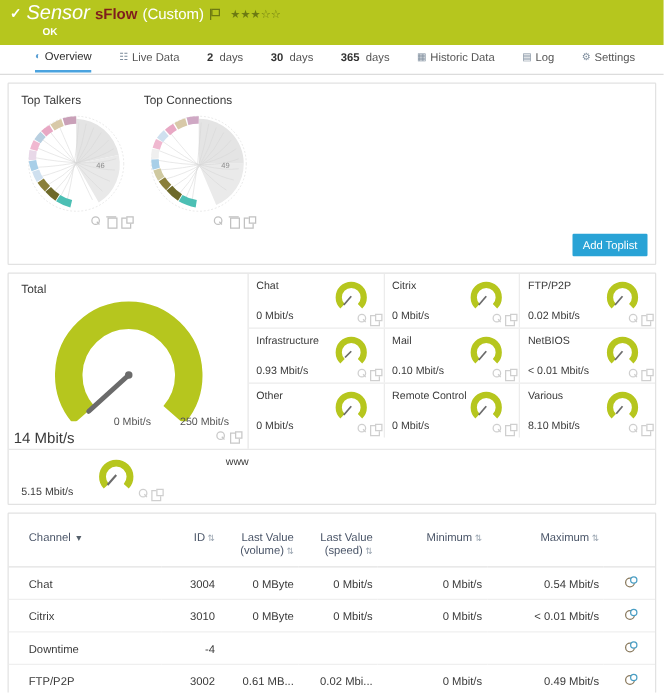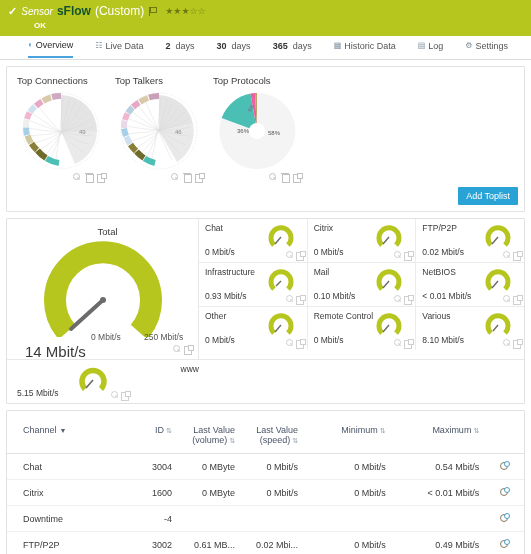--- a/index.html
+++ b/index.html
@@ -15,22 +15,22 @@
 
   
   .hdr {
     background: #b6c61e;
     height: 36px;
     padding: 4px 0 0 8px;
     position: relative;
   }
   .hdr-line1 { display:flex; align-items:center; gap:4px; height:14px; }
   .check { color:#ffffff; font-size:11px; font-weight:bold; line-height:1; }
-  .hdr-sensor { font-style: italic; font-size:10px; color:#fff; }
-  .hdr-title { font-size:12px; font-weight:bold; color:#14532d; }
+  .hdr-sensor { font-style: italic; font-size:16px; color:#fff; }
+  .hdr-title { font-size:12px; font-weight:bold; color:#7f1d1d; }
   .hdr-title2 { font-size:12px; color:#fff; font-weight:normal; }
   .flag-icon { width:7px; height:9px; position:relative; display:inline-block; margin-left:1px; }
   .flag-icon:before { content:""; position:absolute; left:0; top:0; width:1px; height:9px; background:#6d7a12; }
   .flag-icon:after { content:""; position:absolute; left:1px; top:0; width:5px; height:4px; border:1px solid #6d7a12; }
   .stars { margin-left:5px; font-size:9px; color:#6d7a12; letter-spacing:0px; }
   .hdr-status { margin-left:26px; margin-top:3px; font-size:8px; color:#ffffff; font-weight:bold; }
 
   
   .tabbar {
     height:24px; background:#ffffff;
@@ -78,24 +78,24 @@
   .addbtn-row { display:flex; justify-content:flex-end; padding:2px 6px 6px 0; }
   .addbtn {
     background:#29a3d6; color:#fff; font-size:9px;
     padding:4px 8px; border:none; cursor:pointer;
     border-radius:1px;
   }
 
   
   .gauges-wrap { display:flex; }
   .g-left { width:192px; border-right:1px solid #e8e8e8; }
-  .g-total-label { font-size:9.5px; color:#3a3a3a; padding:7px 0 0 10px;text-align:center; }
+  .g-total-label { font-size:9.5px; color:#3a3a3a; padding:7px 0 0 10px; }
   .g-total-chart { height:100px; position:relative; }
   .g-total-foot { position:relative; height:22px; }
-  .g-total-val { position:absolute; left:18px; top:6px; font-size:15px; color:#3a3a3a; }
+  .g-total-val { position:absolute; left:4px; top:6px; font-size:12px; color:#3a3a3a; }
   .g-scale-min { position:absolute; left:84px; top:-5px; font-size:8.5px; color:#555; }
   .g-scale-max { position:absolute; left:137px; top:-5px; font-size:8.5px; color:#555; }
   .g-tools { position:absolute; right:6px; top:8px; display:flex; gap:3px; opacity:.4; }
 
   .g-right { flex:1; }
   .g-row { display:flex; border-bottom:1px solid #ececec; }
   .g-row:last-child { border-bottom:none;align-items:flex-end; }
   .g-cell { flex:1; position:relative; height:43px; border-right:1px solid #ececec; padding:4px 0 0 6px; }
   .g-cell:last-child { border-right:none; }
   .g-cell .gname { font-size:8.5px; color:#3a3a3a; }
@@ -188,62 +188,20 @@
     <span class="tlab">Log</span>
   </div>
   <div class="tab">
     <span class="ticon">⚙</span>
     <span class="tlab">Settings</span>
   </div>
 </div>
 
 <div class="panel">
   <div class="toplists">
-
-    <div class="toplist">
-      <div class="tl-title">Top Connections</div>
-      <div class="tl-chart">
-        <svg width="88" height="82" viewBox="0 0 88 82">
-          <circle cx="44" cy="41" r="38" fill="none" stroke="#dcdcdc" stroke-width="0.5" stroke-dasharray="1.5,1.5"></circle>
-          <path d="M44 41 L44 5 A36 36 0 0 1 80 41 Z" fill="#e4e4e4"></path>
-          <path d="M44 41 L80 41 A36 36 0 0 1 58 74 Z" fill="#eaeaea"></path>
-          <g stroke="#d6d6d6" stroke-width="0.5" fill="none" opacity="0.85">
-            <path d="M46 8 Q44 42 38 75"></path>
-              <path d="M52 9 Q46 44 32 72"></path>
-            <path d="M58 12 Q48 44 26 68"></path>
-              <path d="M64 16 Q50 44 20 62"></path>
-            <path d="M70 22 Q52 44 15 54"></path>
-              <path d="M74 29 Q54 44 11 46"></path>
-            <path d="M76 37 Q54 46 10 38"></path>
-              <path d="M76 45 Q54 48 11 30"></path>
-            <path d="M72 54 Q52 50 15 23"></path>
-              <path d="M66 62 Q50 52 21 16"></path>
-          </g>
-          <g stroke-width="6" fill="none">
-            <path d="M44 6 A35 35 0 0 0 35 7" stroke="#cfa8c4"></path>
-            <path d="M34 7.5 A35 35 0 0 0 26 11" stroke="#d8c9a8"></path>
-            <path d="M25 11.5 A35 35 0 0 0 19 16" stroke="#e8a8c4"></path>
-            <path d="M18 16.5 A35 35 0 0 0 13 22" stroke="#cfe0ef"></path>
-            <path d="M12.5 22.5 A35 35 0 0 0 10 29" stroke="#f0b8d0"></path>
-            <path d="M9.5 29.5 A35 35 0 0 0 9 37" stroke="#efefef"></path>
-            <path d="M9 37.5 A35 35 0 0 0 10 45" stroke="#a8cfe8"></path>
-            <path d="M10.5 45.5 A35 35 0 0 0 14 53" stroke="#cfc9a0"></path>
-            <path d="M14.5 53.5 A35 35 0 0 0 20 60" stroke="#8a7f3a"></path>
-            <path d="M20.5 60.5 A35 35 0 0 0 29 68" stroke="#6e6a2a"></path>
-            <path d="M29.5 68.5 A35 35 0 0 0 42 73" stroke="#4cbfb4"></path>
-          </g>
-          <text x="62" y="44" font-size="6" fill="#8a8a8a" font-family="Liberation Sans, sans-serif">49</text>
-        </svg>
-      </div>
-      <div class="tl-tools">
-        <span class="mini-icon ic-search"></span>
-        <span class="mini-icon ic-trash"></span>
-        <span class="mini-icon ic-export"></span>
-      </div>
-    </div>
 
     <div class="toplist">
       <div class="tl-title">Top Talkers</div>
       <div class="tl-chart">
         <svg width="88" height="82" viewBox="0 0 88 82">
           <circle cx="44" cy="41" r="38" fill="none" stroke="#dcdcdc" stroke-width="0.5" stroke-dasharray="1.5,1.5"></circle>
           <path d="M44 41 L44 5 A36 36 0 0 1 78 34 Z" fill="#e4e4e4"></path>
           <path d="M44 41 L78 34 A36 36 0 0 1 62 72 Z" fill="#e9e9e9"></path>
           <g stroke="#d6d6d6" stroke-width="0.5" fill="none" opacity="0.85">
             <path d="M46 8 Q44 40 36 74"></path>
@@ -275,43 +233,61 @@
         </svg>
       </div>
       <div class="tl-tools">
         <span class="mini-icon ic-search"></span>
         <span class="mini-icon ic-trash"></span>
         <span class="mini-icon ic-export"></span>
       </div>
     </div>
 
     <div class="toplist">
-      <div class="tl-title">Top Protocols</div>
+      <div class="tl-title">Top Connections</div>
       <div class="tl-chart">
         <svg width="88" height="82" viewBox="0 0 88 82">
-
-          <path d="M44 41 L44 3 A38 38 0 1 1 8.6 28 Z" fill="#f4f4f4"></path>
-
-          <path d="M44 41 L8.6 28 A38 38 0 0 1 37.5 3.6 Z" fill="#4cbfb4"></path>
-
-          <path d="M44 41 L37.5 3.6 A38 38 0 0 1 42 3.05 Z" fill="#ee5fa2"></path>
-
-          <path d="M44 41 L42 3.05 A38 38 0 0 1 44 3 Z" fill="#b3a36a"></path>
-          <circle cx="44" cy="41" r="8" fill="#ffffff"></circle>
-          <text x="24" y="43" font-size="6" fill="#555" font-family="Liberation Sans, sans-serif">36%</text>
-          <text x="55" y="45" font-size="6" fill="#555" font-family="Liberation Sans, sans-serif">58%</text>
-          <text x="38" y="22" font-size="5" fill="#a03a6a" transform="rotate(-65 38 22)" font-family="Liberation Sans, sans-serif">5%</text>
+          <circle cx="44" cy="41" r="38" fill="none" stroke="#dcdcdc" stroke-width="0.5" stroke-dasharray="1.5,1.5"></circle>
+          <path d="M44 41 L44 5 A36 36 0 0 1 80 41 Z" fill="#e4e4e4"></path>
+          <path d="M44 41 L80 41 A36 36 0 0 1 58 74 Z" fill="#eaeaea"></path>
+          <g stroke="#d6d6d6" stroke-width="0.5" fill="none" opacity="0.85">
+            <path d="M46 8 Q44 42 38 75"></path>
+              <path d="M52 9 Q46 44 32 72"></path>
+            <path d="M58 12 Q48 44 26 68"></path>
+              <path d="M64 16 Q50 44 20 62"></path>
+            <path d="M70 22 Q52 44 15 54"></path>
+              <path d="M74 29 Q54 44 11 46"></path>
+            <path d="M76 37 Q54 46 10 38"></path>
+              <path d="M76 45 Q54 48 11 30"></path>
+            <path d="M72 54 Q52 50 15 23"></path>
+              <path d="M66 62 Q50 52 21 16"></path>
+          </g>
+          <g stroke-width="6" fill="none">
+            <path d="M44 6 A35 35 0 0 0 35 7" stroke="#cfa8c4"></path>
+            <path d="M34 7.5 A35 35 0 0 0 26 11" stroke="#d8c9a8"></path>
+            <path d="M25 11.5 A35 35 0 0 0 19 16" stroke="#e8a8c4"></path>
+            <path d="M18 16.5 A35 35 0 0 0 13 22" stroke="#cfe0ef"></path>
+            <path d="M12.5 22.5 A35 35 0 0 0 10 29" stroke="#f0b8d0"></path>
+            <path d="M9.5 29.5 A35 35 0 0 0 9 37" stroke="#efefef"></path>
+            <path d="M9 37.5 A35 35 0 0 0 10 45" stroke="#a8cfe8"></path>
+            <path d="M10.5 45.5 A35 35 0 0 0 14 53" stroke="#cfc9a0"></path>
+            <path d="M14.5 53.5 A35 35 0 0 0 20 60" stroke="#8a7f3a"></path>
+            <path d="M20.5 60.5 A35 35 0 0 0 29 68" stroke="#6e6a2a"></path>
+            <path d="M29.5 68.5 A35 35 0 0 0 42 73" stroke="#4cbfb4"></path>
+          </g>
+          <text x="62" y="44" font-size="6" fill="#8a8a8a" font-family="Liberation Sans, sans-serif">49</text>
         </svg>
       </div>
       <div class="tl-tools">
         <span class="mini-icon ic-search"></span>
         <span class="mini-icon ic-trash"></span>
         <span class="mini-icon ic-export"></span>
       </div>
     </div>
+
 
   </div>
   <div class="addbtn-row">
     <button class="addbtn">Add Toplist</button>
   </div>
 </div>
 
 <div class="panel">
   <div class="gauges-wrap">
 
@@ -487,21 +463,21 @@
         <td class="c-chan">Chat</td>
         <td class="c-id">3004</td>
         <td class="c-lv">0 MByte</td>
         <td class="c-ls">0 Mbit/s</td>
         <td class="c-min">0 Mbit/s</td>
         <td class="c-max">0.54 Mbit/s</td>
         <td class="c-act"><span class="gear-sm"></span></td>
       </tr>
       <tr>
         <td class="c-chan">Citrix</td>
-        <td class="c-id">1600</td>
+        <td class="c-id">3010</td>
         <td class="c-lv">0 MByte</td>
         <td class="c-ls">0 Mbit/s</td>
         <td class="c-min">0 Mbit/s</td>
         <td class="c-max">&lt; 0.01 Mbit/s</td>
         <td class="c-act"><span class="gear-sm"></span></td>
       </tr>
       <tr>
         <td class="c-chan">Downtime</td>
         <td class="c-id">-4</td>
         <td class="c-lv"></td>

